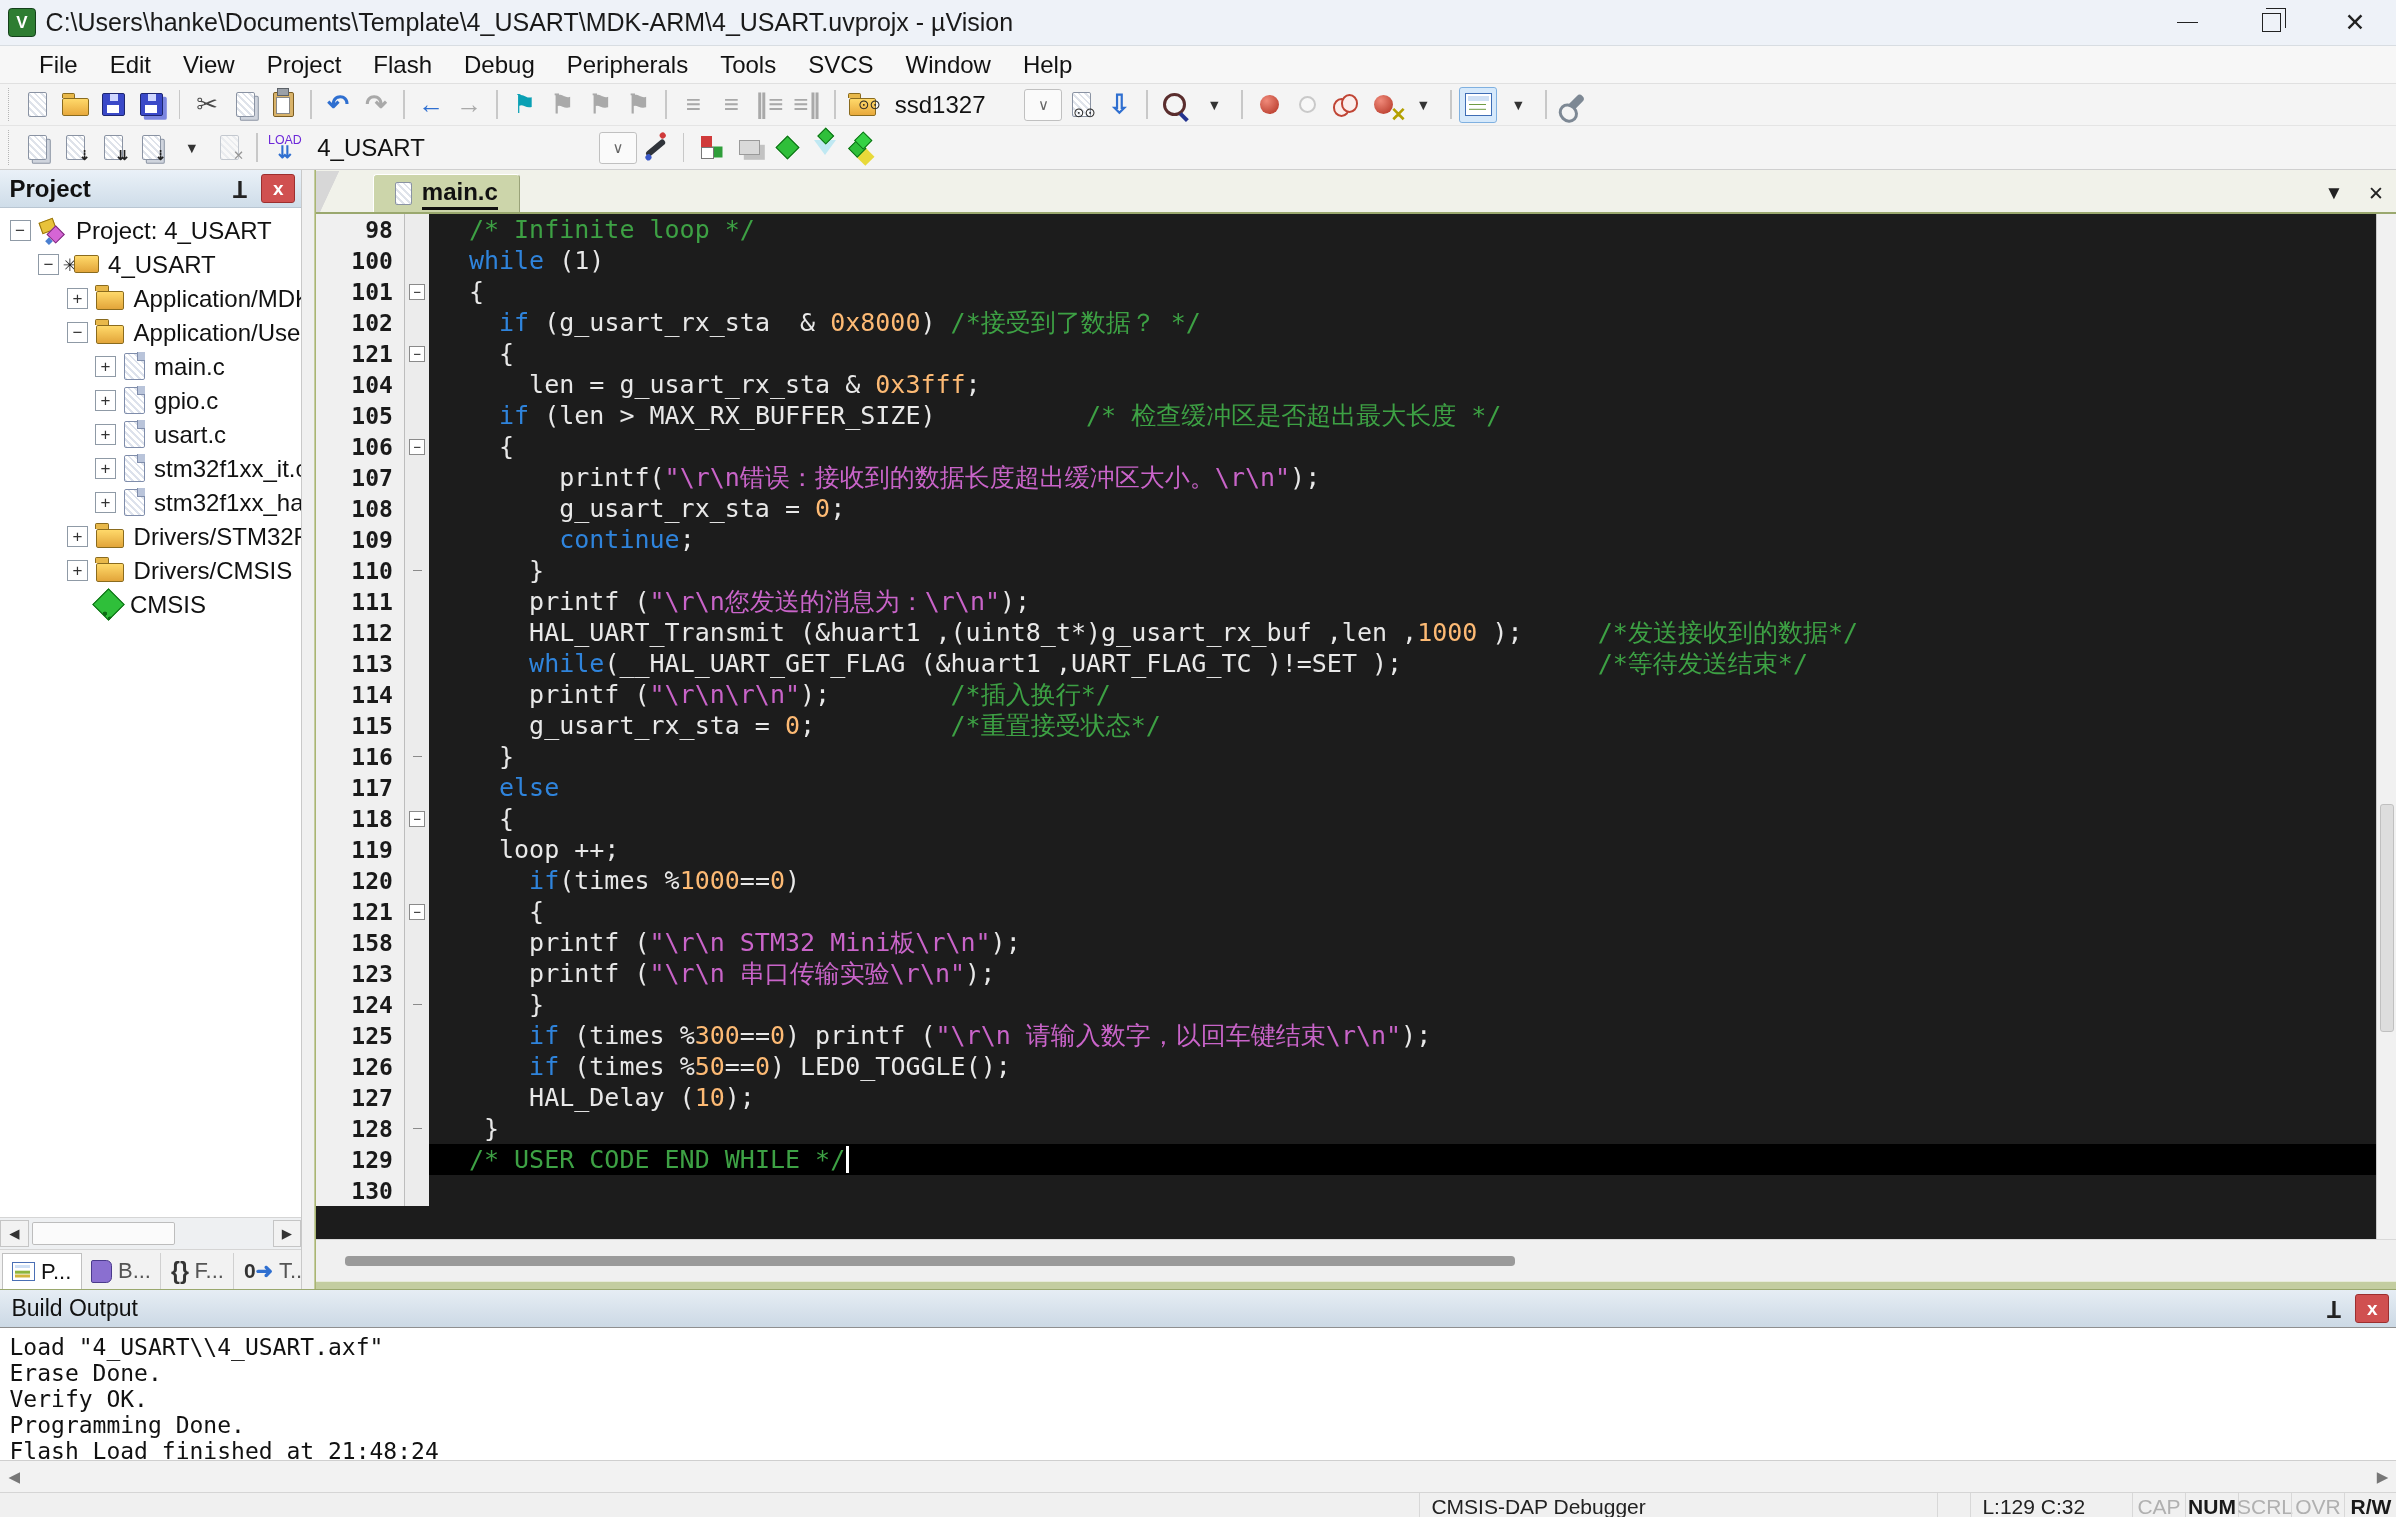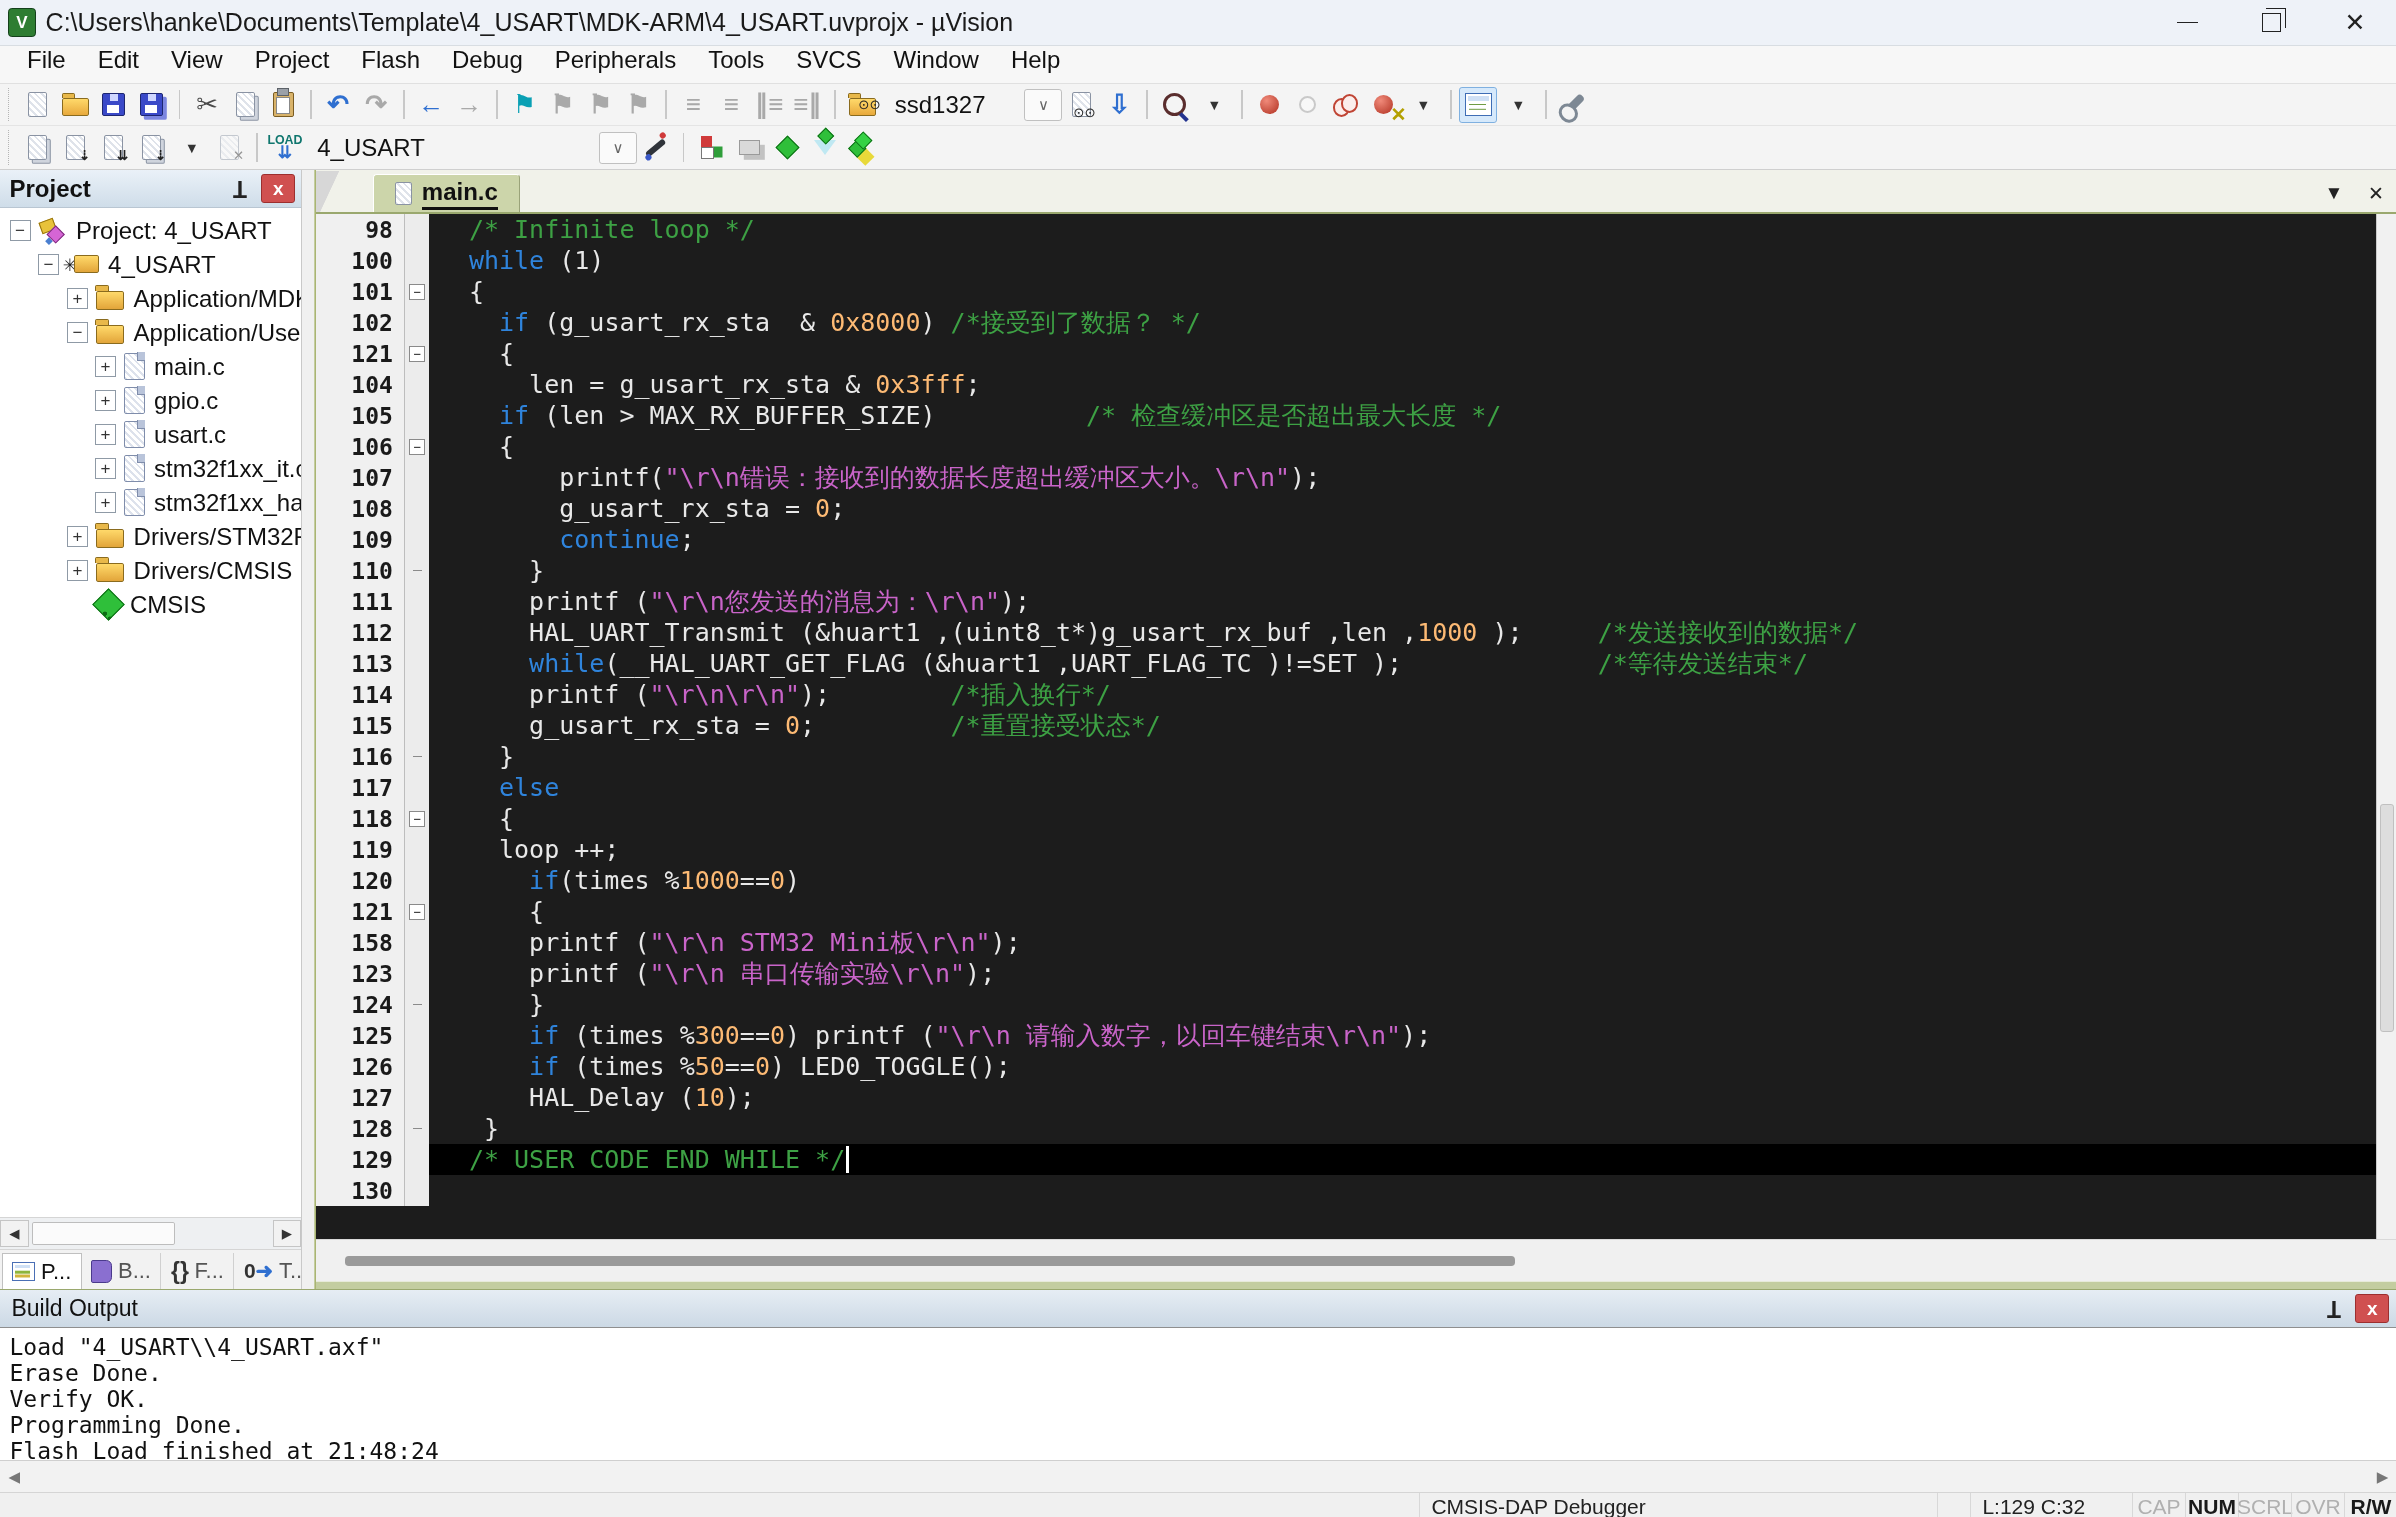--- a/index.html
+++ b/index.html
@@ -15,22 +15,22 @@
   .title-text { font-size:25px; color:#1a1a1a; }
   .win-controls { margin-left:auto; display:flex; height:100%; }
   .win-btn { width:84px; height:100%; display:flex; align-items:center; justify-content:center;
     font-size:25px; color:#222; }
   .win-btn .restore-box { width:19px; height:19px; border:1.9px solid #222; position:relative; }
   .win-btn .restore-box::before { content:""; position:absolute; top:-5.7px; left:3.8px;
     width:19px; height:19px; border:1.9px solid #222; border-bottom:none; border-left:none; }
   .minus-glyph { width:21px; height:1.9px; background:#222; display:block; }
 
   
-  .menubar { height:38px; background:#f7f7f7; display:flex; align-items:flex-start;
-    padding-left:11px; border-bottom:1px solid #e0e0e0; }
+  .menubar { height:38px; background:#f7f7f7; display:flex; align-items:center;
+    padding-left:23px; border-bottom:1px solid #e0e0e0; }
   .menu-item { padding:0 16px; font-size:24px; color:#111; }
 
   
   .toolbar { display:flex; align-items:center; background:#f4f4f4; padding-left:3.8px; }
   .toolbar.row1 { height:42px; border-bottom:1px solid #e4e4e4; }
   .toolbar.row2 { height:44px; border-bottom:1px solid #cfcfcf; }
   .tb-grip { width:7.6px; height:80%; border-left:1.9px dotted #b5b5b5; margin:0 3.8px; }
   .tb-sep { width:1.9px; height:28.5px; background:#c8c8c8; margin:0 7.6px; }
   .tb-ic { width:38px; height:36px; display:flex; align-items:center; justify-content:center;
     position:relative; font-size:26px; color:#555; }
@@ -104,21 +104,21 @@
     border-right:11.4px solid transparent; border-top:15px solid #bfe8f2; position:relative; }
   .mi-funnel::after { content:""; position:absolute; left:-4.8px; top:-25px; width:9.5px;
     height:9.5px; background:#2fbf3a; border:1px solid #0c6d14; transform:rotate(45deg); }
   .mi-diamonds { position:relative; width:27px; height:23px; }
   .mi-diamonds::before { content:""; position:absolute; left:1.9px; top:5.7px; width:10.5px;
     height:10.5px; background:#2fbf3a; border:1px solid #0c6d14; transform:rotate(45deg);
     box-shadow:11.4px 0 0 #e8d93a; }
   .mi-diamonds::after { content:""; position:absolute; left:7.6px; top:-1.9px; width:10.5px;
     height:10.5px; background:#35d245; border:1px solid #0c6d14; transform:rotate(45deg); }
   .mi-load { display:flex; flex-direction:column; align-items:center; line-height:1; }
-  .mi-load .ltxt { font-size:12.4px; font-weight:bold; color:#0f766e; letter-spacing:0; }
+  .mi-load .ltxt { font-size:12.4px; font-weight:normal; color:#6d28d9; letter-spacing:0; }
   .mi-load .larr { font-size:17px; color:#2f6fd0; font-weight:bold; margin-top:-1.9px; }
   .mi-page .bino { position:absolute; right:-5.7px; bottom:-3.8px; font-size:13.3px; color:#222; }
   .mi-folder .bino { position:absolute; right:-5.7px; top:-1.9px; font-size:13.3px; color:#222; }
   .tb-combo-text { font-size:24px; color:#111; padding:0 13.3px; min-width:143px; }
   .tb-combo-dd { width:38px; height:32px; border:1px solid #c0c0c0; background:#fafafa;
     display:flex; align-items:center; justify-content:center; font-size:15px; color:#666;
     border-radius:2.9px; }
   .target-combo-text { font-size:24px; color:#111; padding:0 13.3px; width:295px; }
 
   

